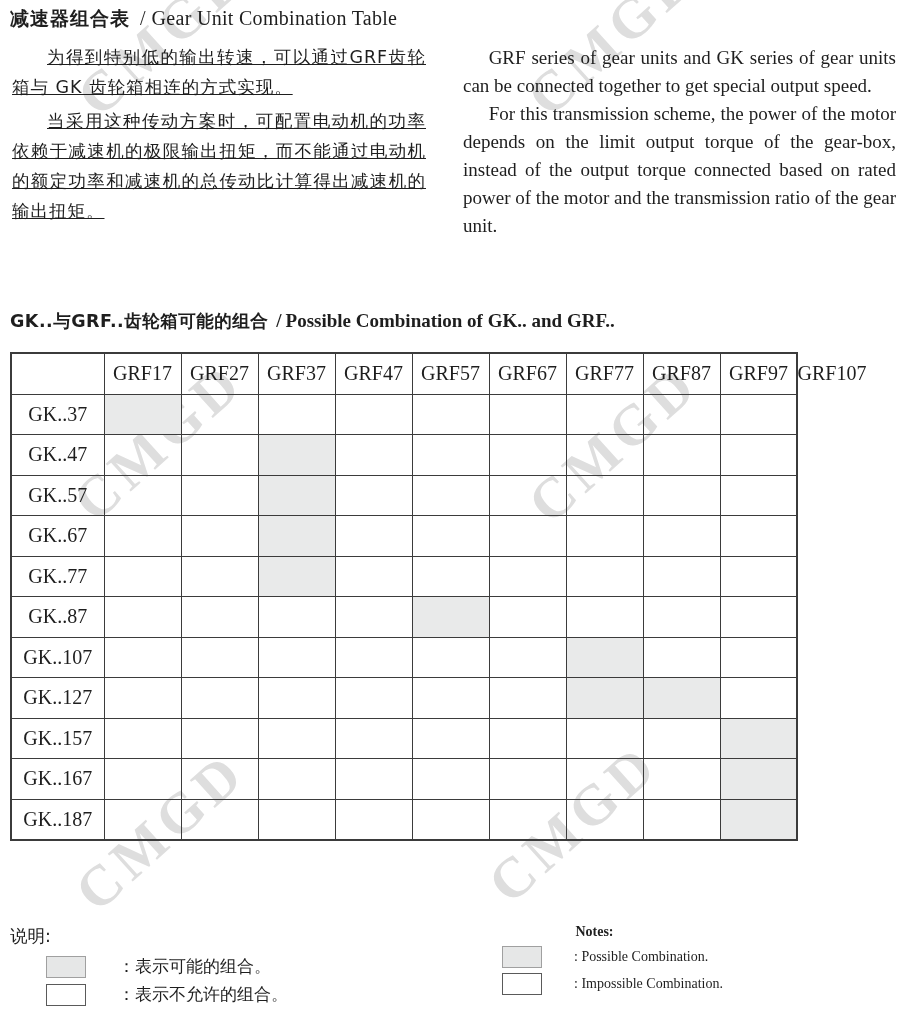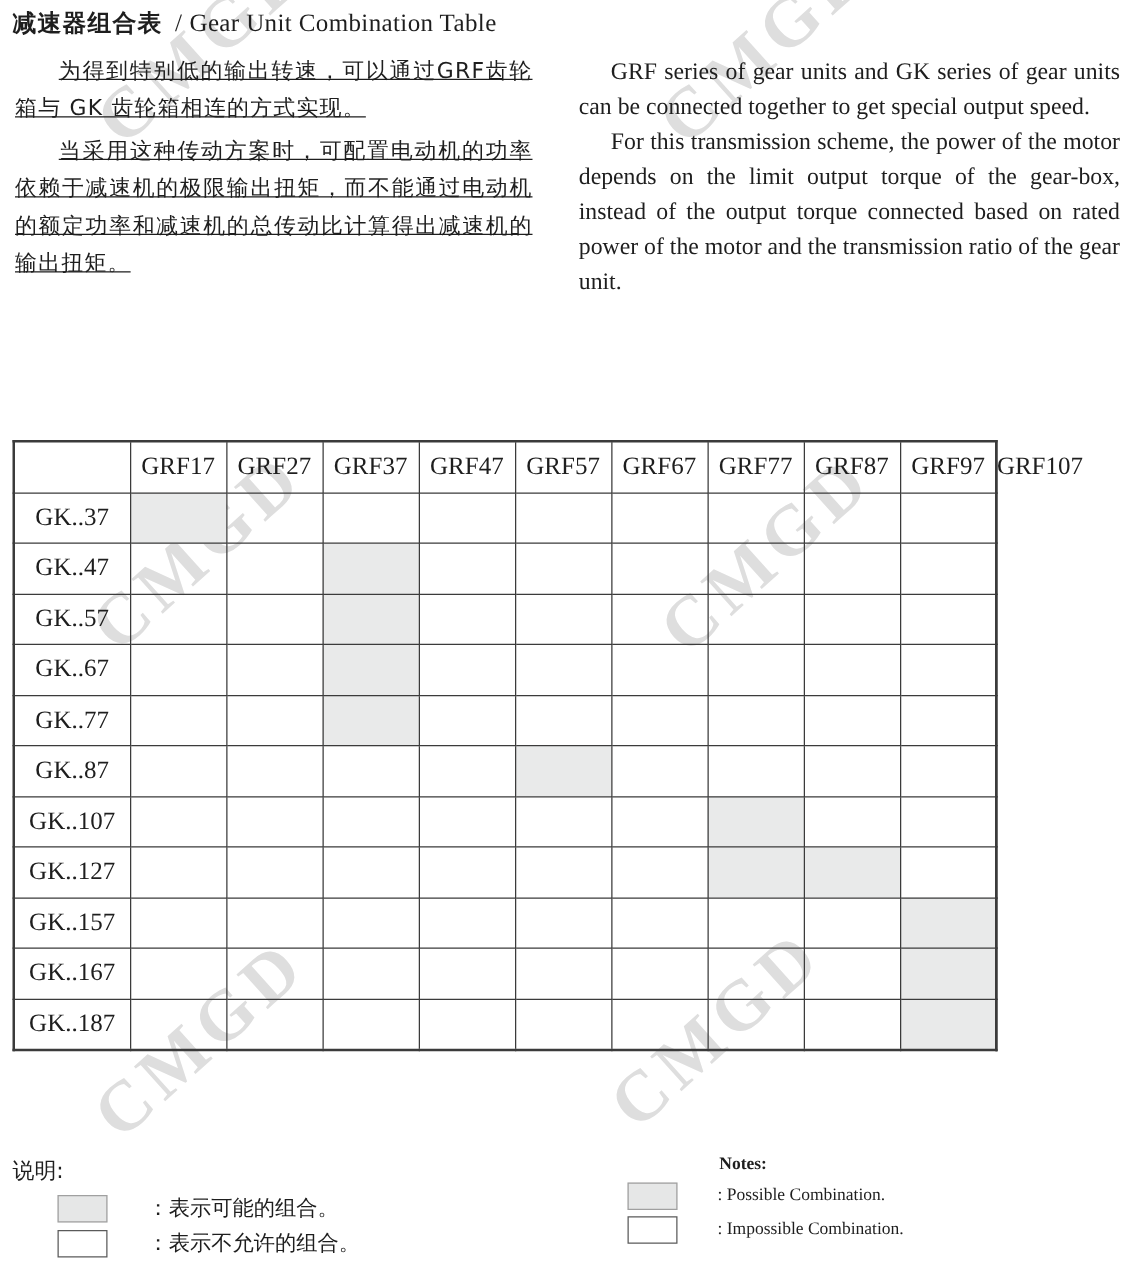--- a/index.html
+++ b/index.html
@@ -113,20 +113,23 @@
     <div class="intro-zh">
       <p>为得到特别低的输出转速，可以通过GRF齿轮箱与 GK 齿轮箱相连的方式实现。</p>
       <p>当采用这种传动方案时，可配置电动机的功率依赖于减速机的极限输出扭矩，而不能通过电动机的额定功率和减速机的总传动比计算得出减速机的输出扭矩。</p>
     </div>
 
     <div class="intro-en">
       <p>GRF series of gear units and GK series of gear units can be connected together to get special output speed.</p>
       <p>For this transmission scheme, the power of the motor depends on the limit output torque of the gear-box, instead of the output torque connected based on rated power of the motor and the transmission ratio of the gear unit.</p>
     </div>
 
+    <div class="section-heading">
+      <span class="sh-zh">GK..与GRF..齿轮箱可能的组合</span><span class="sh-div">/</span><span class="sh-en">Possible Combination of GK.. and GRF..</span>
+    </div>
 
     <table class="combo">
         <colgroup>
           <col style="width: 93px;">
           <col style="width: 77px;">
           <col style="width: 77px;">
           <col style="width: 77px;">
           <col style="width: 77px;">
           <col style="width: 77px;">
           <col style="width: 77px;">

